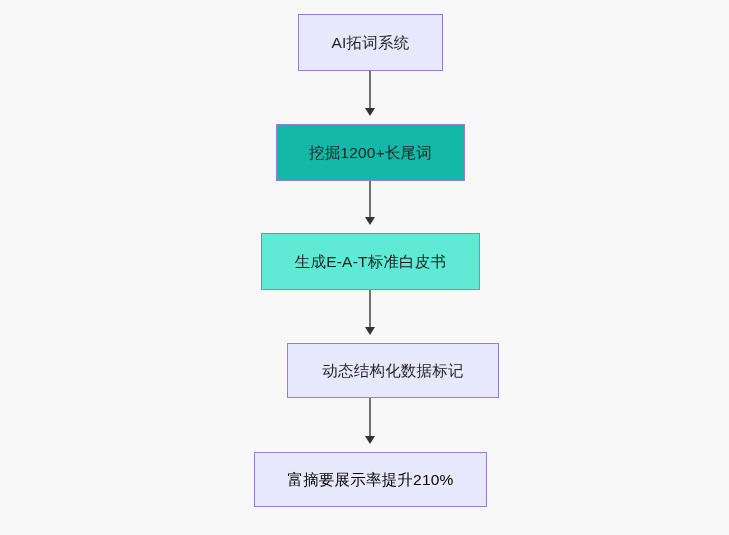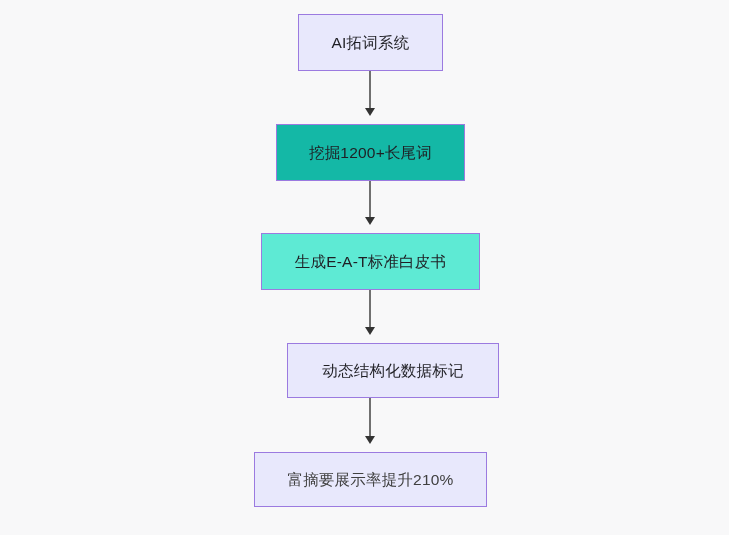--- a/index.html
+++ b/index.html
@@ -59,21 +59,21 @@
   </div>
   <div class="node" style="left: 276px; top: 124px; width: 189px; height: 57px; background: #14b8a6; border-color: rgb(155, 122, 224); color: rgb(31, 31, 36);">
     <span>挖掘1200+长尾词</span>
   </div>
   <div class="node" style="left: 261px; top: 233px; width: 219px; height: 57px; background: #5eead4; border-color: rgb(155, 122, 224); color: rgb(31, 31, 36);">
     <span>生成E-A-T标准白皮书</span>
   </div>
   <div class="node" style="left: 265px; top: 343px; width: 212px; height: 55px; background: rgb(232, 232, 252); border-color: rgb(155, 122, 224); color: rgb(31, 31, 36); margin-left: 22px;">
     <span>动态结构化数据标记</span>
   </div>
-  <div class="node" style="left: 254px; top: 452px; width: 233px; height: 55px; background: rgb(232, 232, 252); border-color: rgb(155, 122, 224); color: #404040;">
+  <div class="node" style="left: 254px; top: 452px; width: 233px; height: 55px; background: rgb(232, 232, 252); border-color: rgb(155, 122, 224); color: #000000;">
     <span>富摘要展示率提升210%</span>
   </div>
 
   <div class="edge" style="left: 370px; top: 71px; height: 38px; background: rgb(112, 112, 112);"></div>
   <div class="arrowhead" style="left: 370px; top: 108px; border-top-color: rgb(51, 51, 51);"></div>
   <div class="edge" style="left: 370px; top: 181px; height: 37px; background: rgb(112, 112, 112);"></div>
   <div class="arrowhead" style="left: 370px; top: 217px; border-top-color: rgb(51, 51, 51);"></div>
   <div class="edge" style="left: 370px; top: 290px; height: 38px; background: rgb(112, 112, 112);"></div>
   <div class="arrowhead" style="left: 370px; top: 327px; border-top-color: rgb(51, 51, 51);"></div>
   <div class="edge" style="left: 370px; top: 398px; height: 39px; background: rgb(112, 112, 112);"></div>

